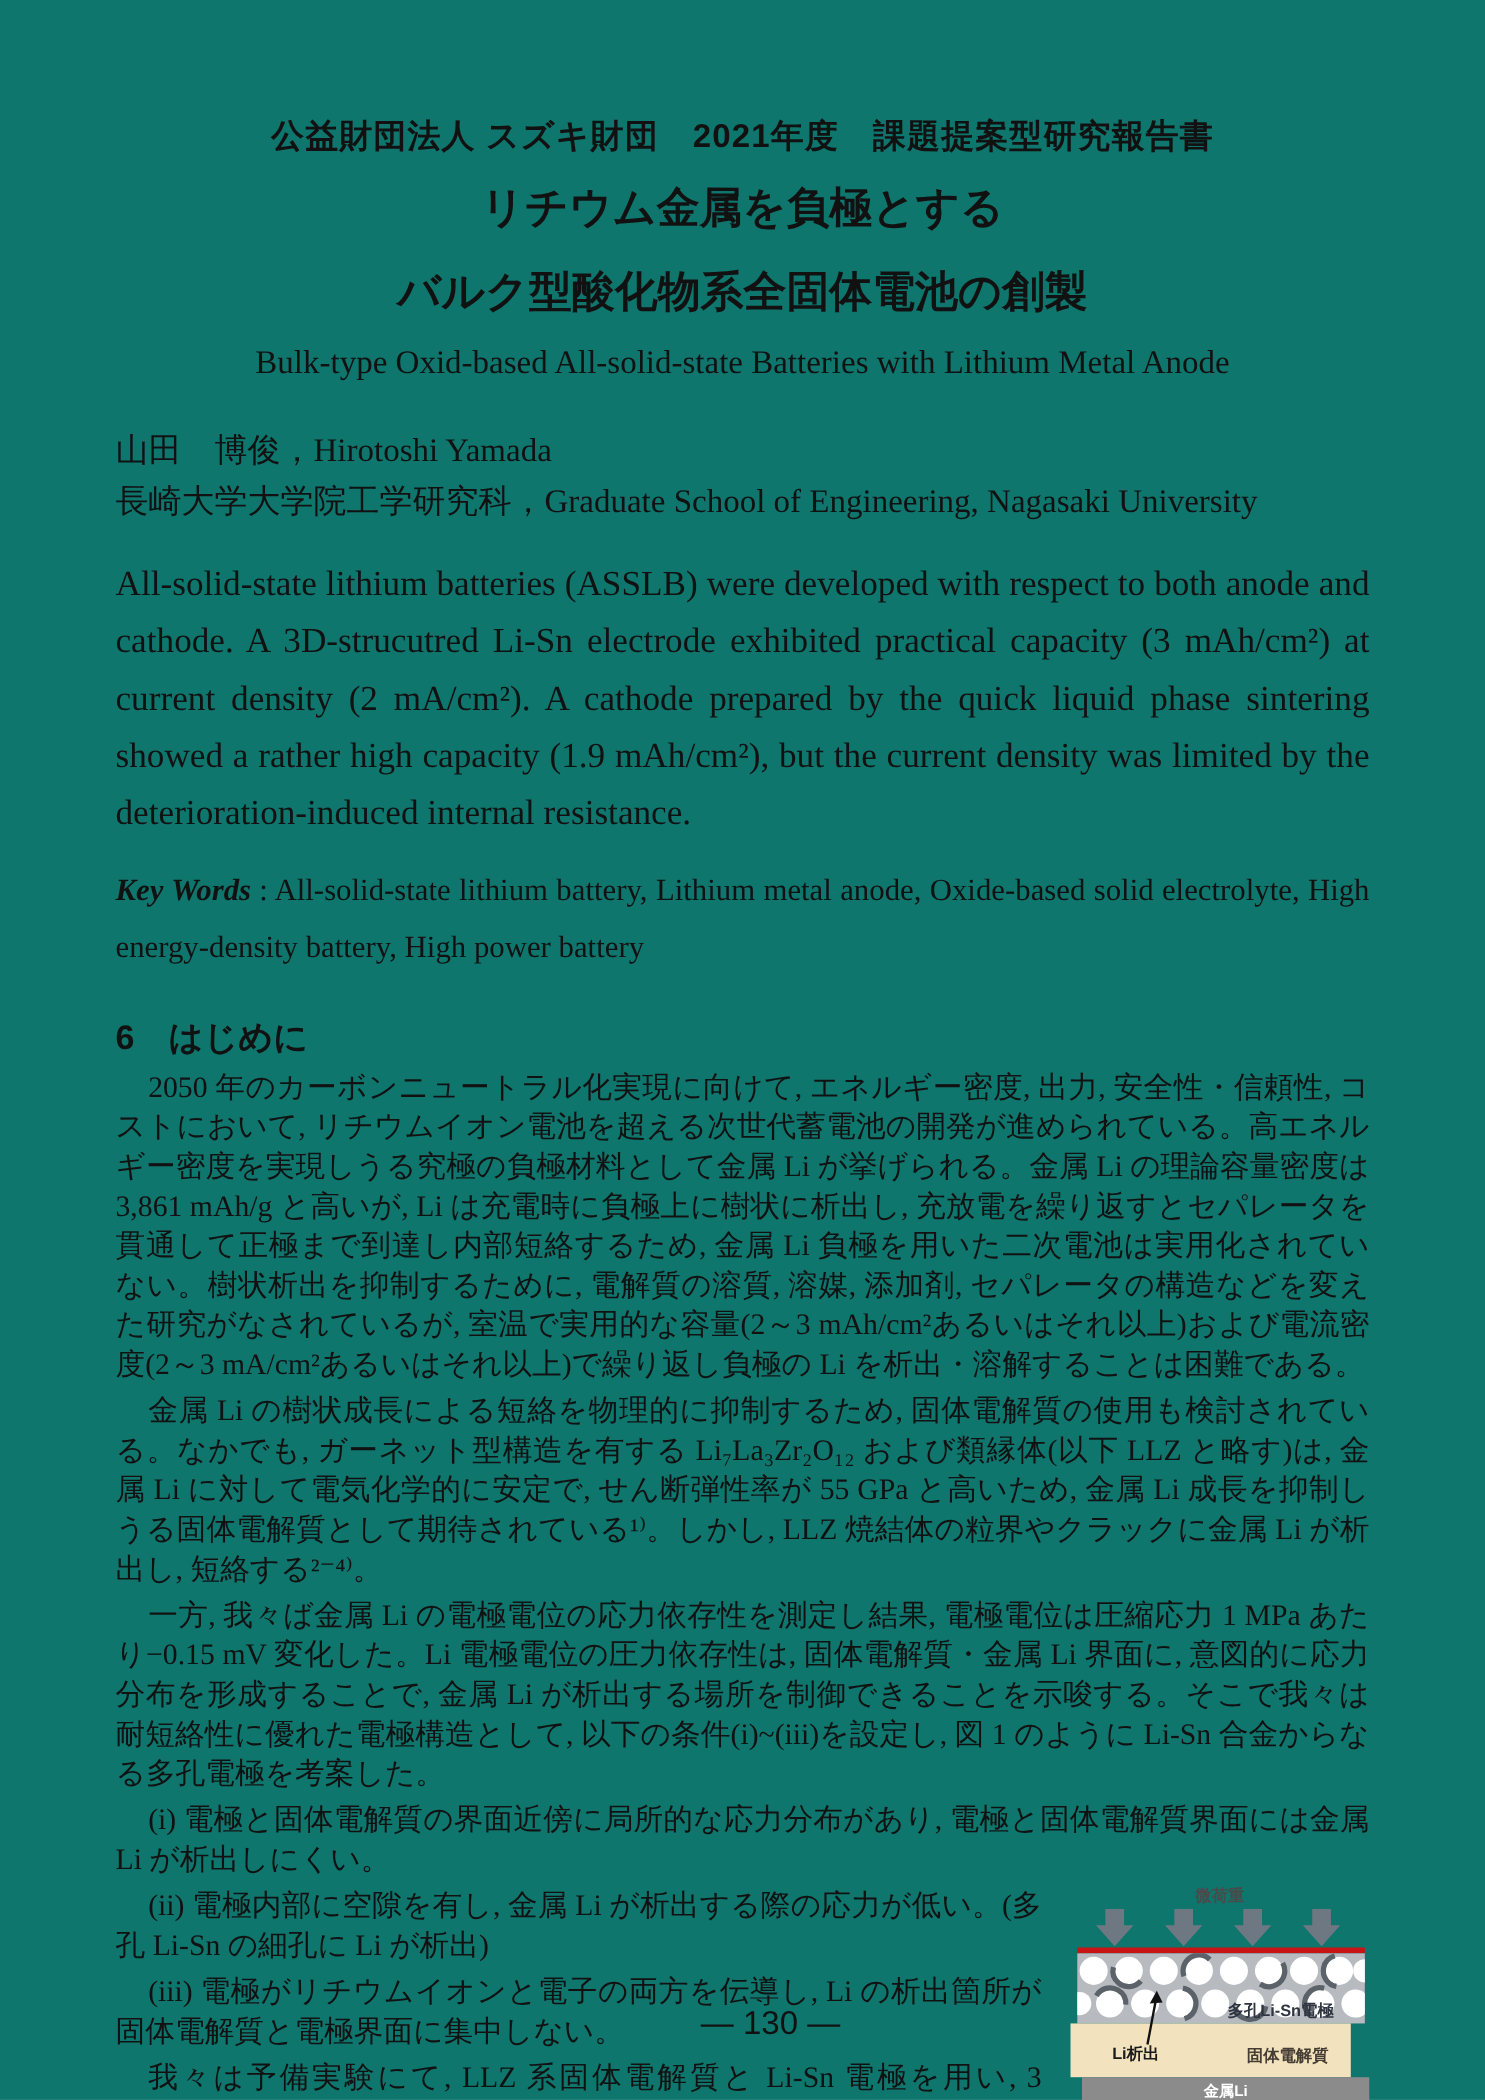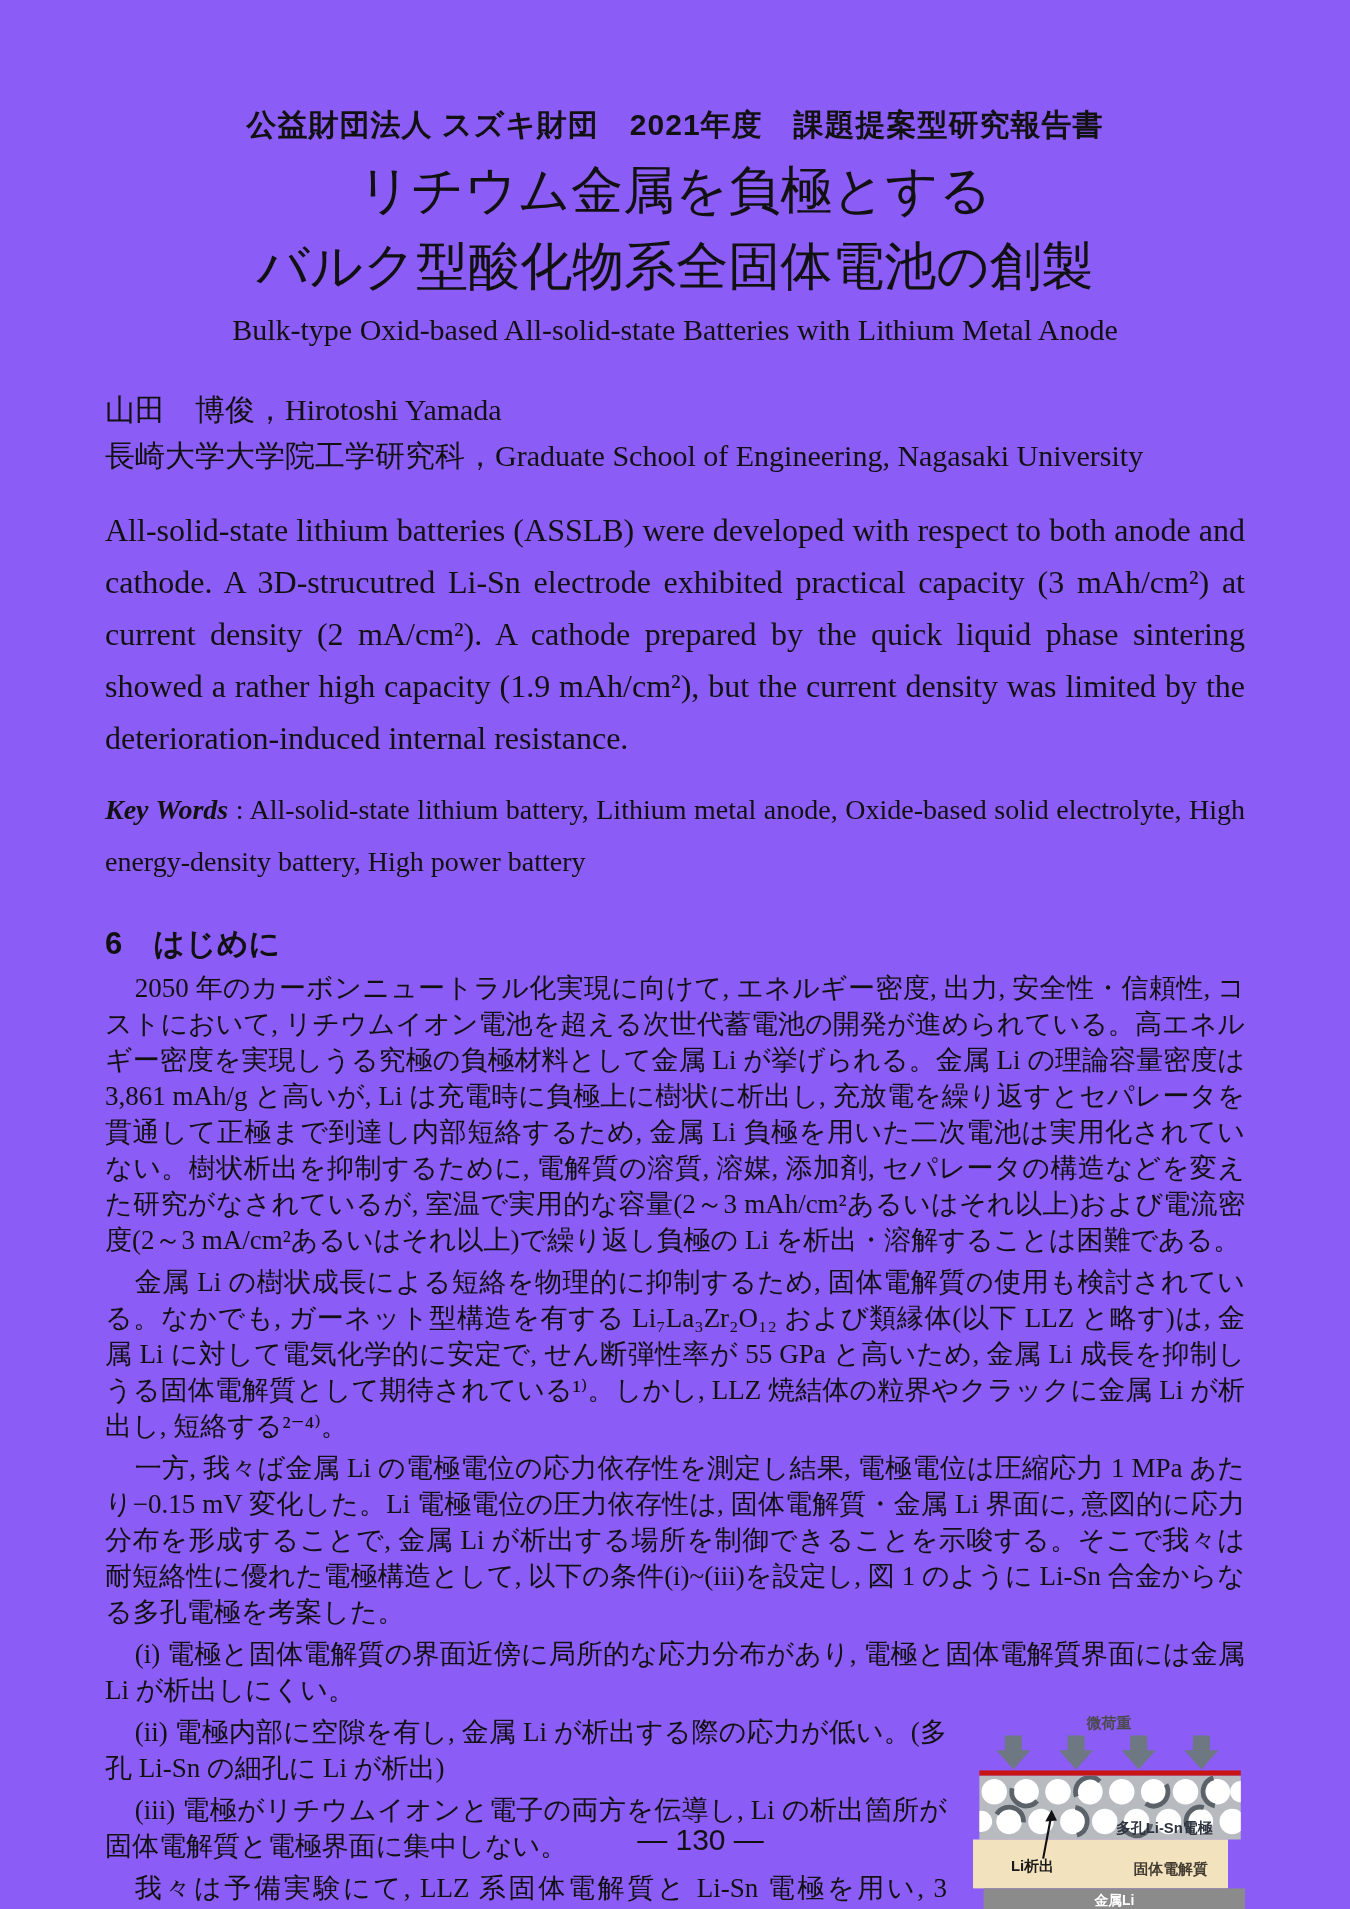--- a/index.html
+++ b/index.html
@@ -1,37 +1,37 @@
 <!DOCTYPE html>
 <html lang="ja"><head>
 <meta charset="utf-8">
 <style>
   html,body{margin:0;padding:0;background:#e8e8e8;}
   .page{
     position:relative;
     width:1350px;height:1909px;
     margin:0 auto;
-    background:#8b5cf6;
+    background:#0f766e;
     font-family:"Liberation Serif","DejaVu Serif",serif;
     color:#111;
     overflow:hidden;
   }
   .content{padding:0 105px;}
   .org-line{
     margin-top:106px;
     text-align:center;
     font-family:"Liberation Sans","DejaVu Sans",sans-serif;
     font-weight:bold;font-size:30px;line-height:38px;
     letter-spacing:1px;
   }
   .title-ja{
     margin:16px 0 0 0;
     text-align:center;
     font-family:"Liberation Sans","DejaVu Sans",sans-serif;
-    font-weight:normal;font-size:52px;line-height:60px;
+    font-weight:bold;font-size:39px;line-height:60px;
   }
   .title-ja.second{margin-top:16px;}
   .title-en{
     margin-top:14px;text-align:center;
     font-size:30px;line-height:40px;
   }
   .authors{margin-top:40px;font-size:30px;line-height:40px;}
   .affiliation{margin-top:6px;font-size:30px;line-height:40px;}
   .abstract{
     margin:28px 0 0 0;

